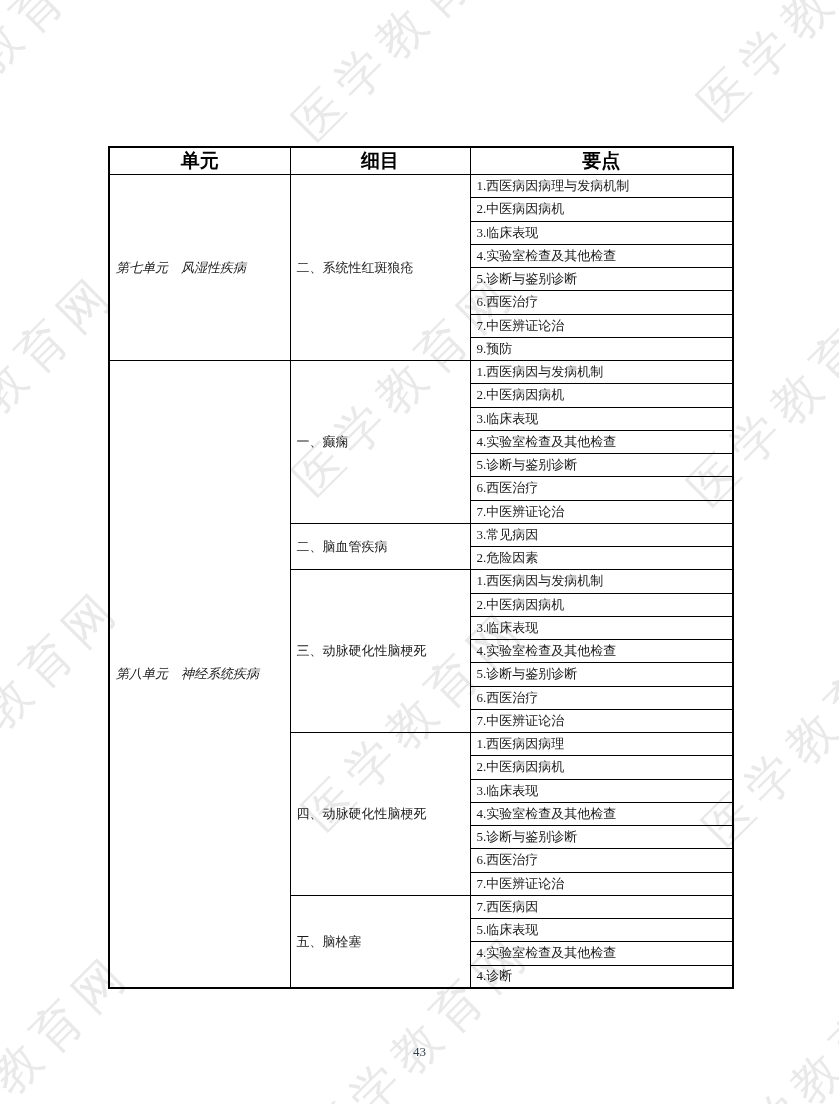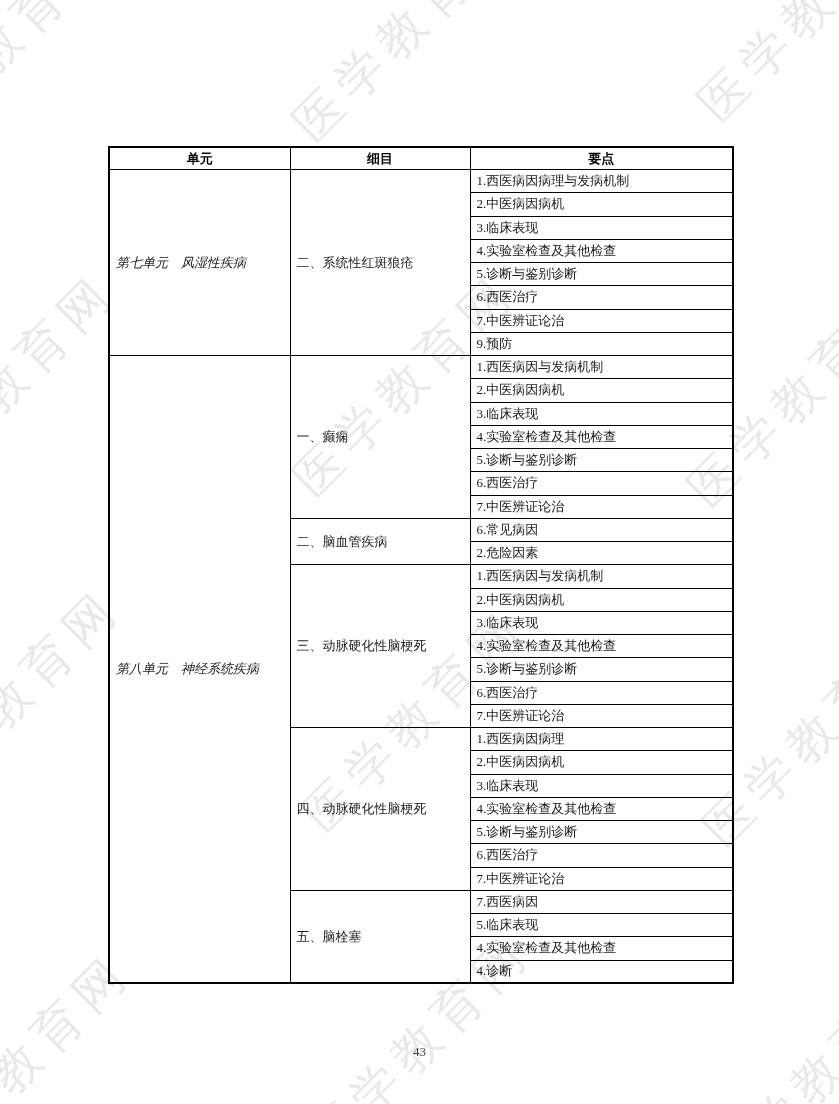--- a/index.html
+++ b/index.html
@@ -20,21 +20,21 @@
     position:absolute; left:108px; top:146px; width:624px; z-index:2;
     border-collapse:collapse; table-layout:fixed; background:transparent;
     border:2px solid #000;
   }
   table.syllabus col.c1 { width:181px; }
   table.syllabus col.c2 { width:180px; }
   table.syllabus col.c3 { width:263px; }
   table.syllabus th {
     border:1px solid #000; height:21px; padding:0;
     font-family:"Liberation Sans","DejaVu Sans",sans-serif;
-    font-weight:bold; font-size:13px; color:#000; text-align:center;
+    font-weight:bold; font-size:19px; color:#000; text-align:center;
     vertical-align:middle;
   }
   table.syllabus td {
     border:1px solid #000; font-size:13px; color:#1a1a1a;
     vertical-align:middle; padding:0 4px 0 6px; overflow:hidden;
   }
   table.syllabus tbody tr { height:23.26px; }
   td.unit-cell { padding-left:12px;font-style:italic; }
   td.item-cell { padding-left:10px; }
   td.point-cell { padding-left:6px; }
@@ -122,21 +122,21 @@
           <td class="point-cell">5.诊断与鉴别诊断</td>
         </tr>
         <tr>
           <td class="point-cell">6.西医治疗</td>
         </tr>
         <tr>
           <td class="point-cell">7.中医辨证论治</td>
         </tr>
         <tr>
           <td class="item-cell" rowspan="2">二、脑血管疾病</td>
-          <td class="point-cell">6.常见病因</td>
+          <td class="point-cell">3.常见病因</td>
         </tr>
         <tr>
           <td class="point-cell">2.危险因素</td>
         </tr>
         <tr>
           <td class="item-cell" rowspan="7">三、动脉硬化性脑梗死</td>
           <td class="point-cell">1.西医病因与发病机制</td>
         </tr>
         <tr>
           <td class="point-cell">2.中医病因病机</td>

